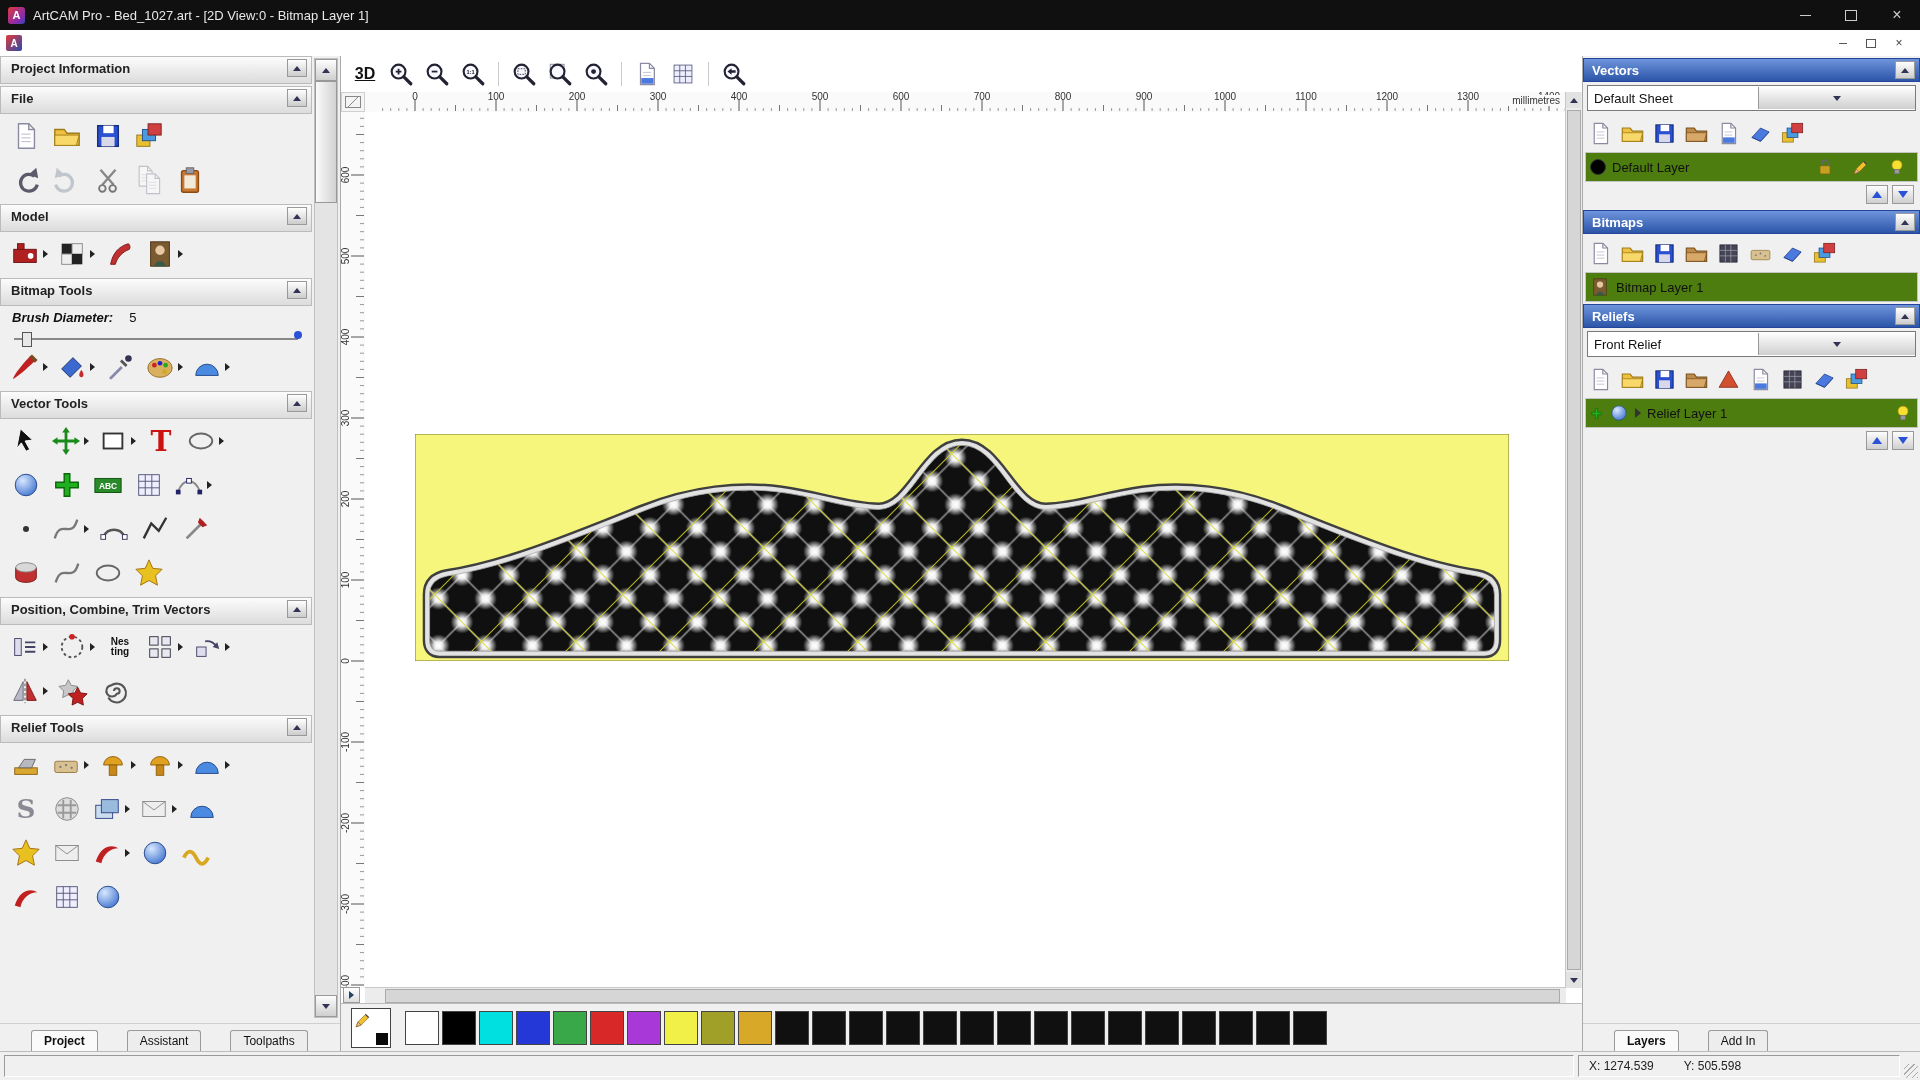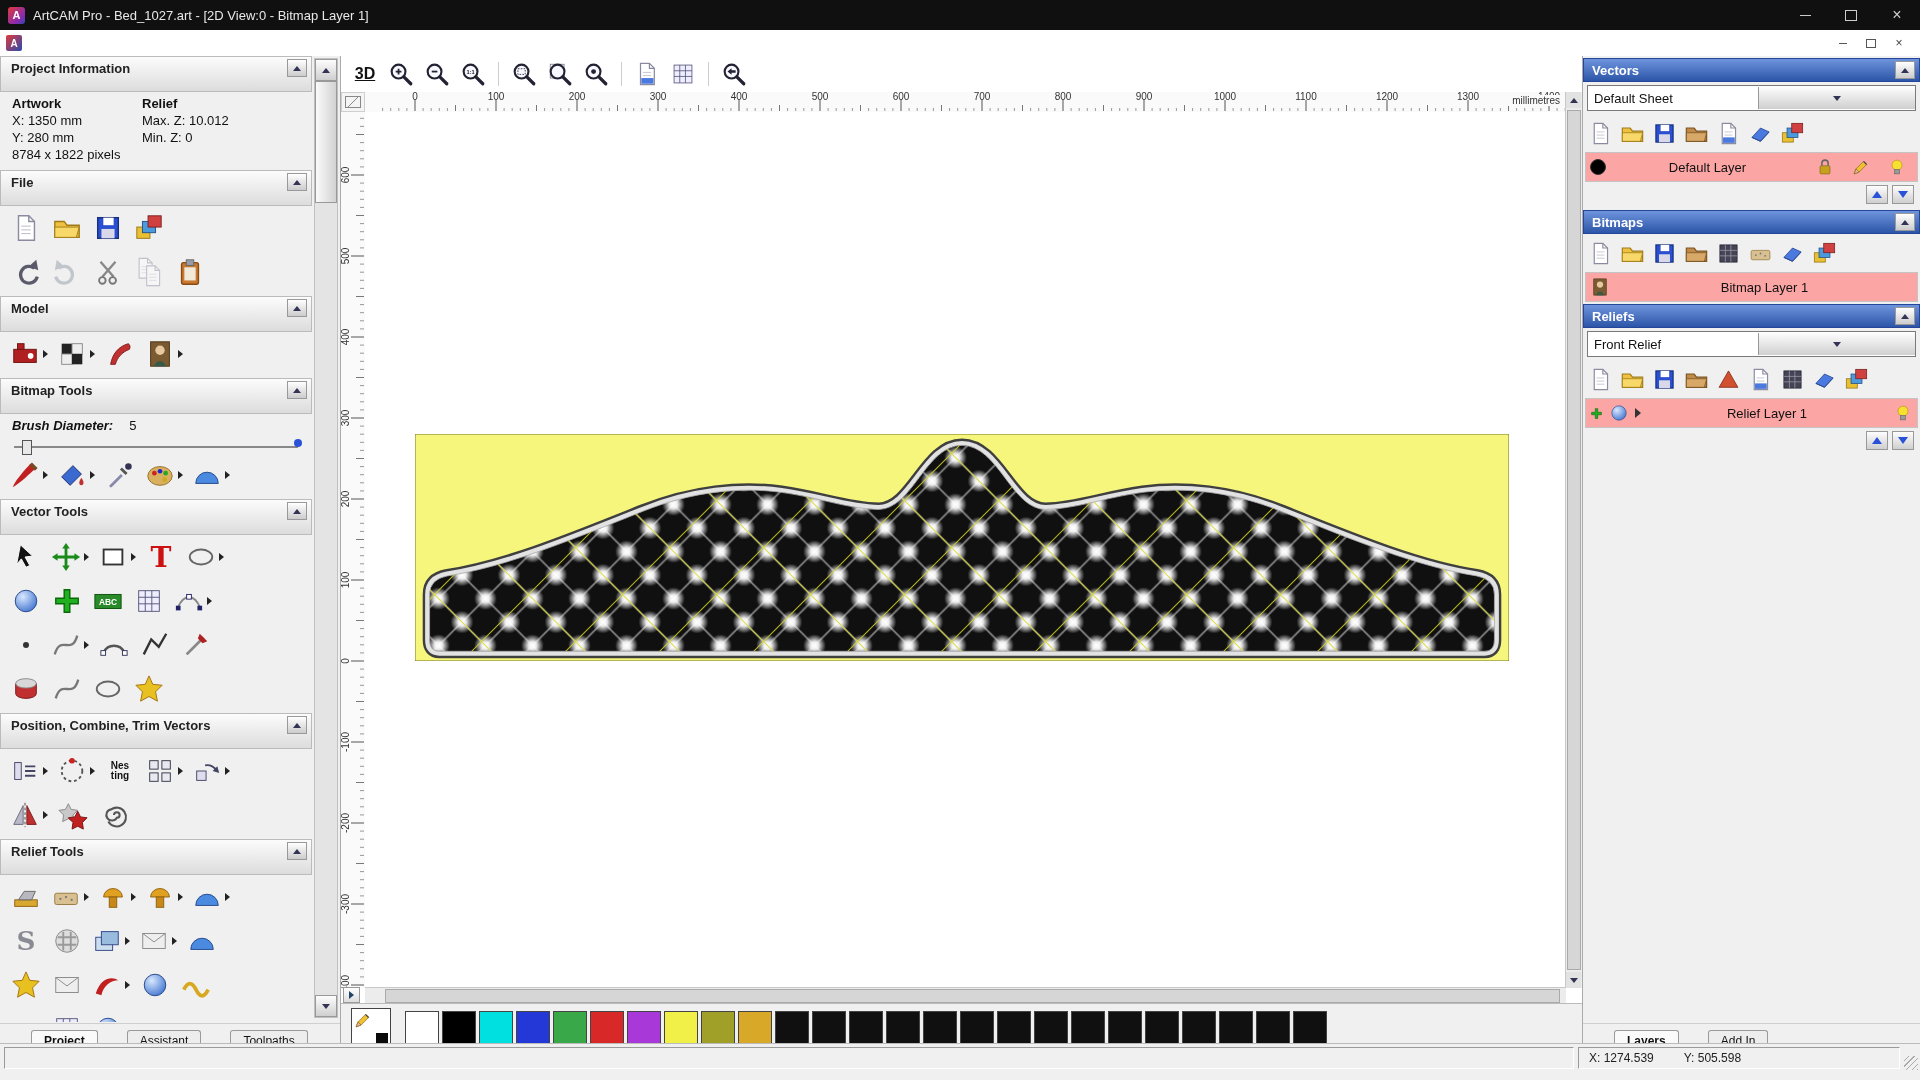--- a/index.html
+++ b/index.html
@@ -26,21 +26,21 @@
   #mdi-btns{margin-left:auto;display:flex;align-items:center;margin-right:10px;gap:6px;}
   .mdibtn{width:22px;height:18px;display:flex;align-items:center;justify-content:center;color:#444;font-size:12px;}
   .mdibtn .sq{width:8px;height:7px;border:1px solid #555;}
   .mdibtn .mini{width:8px;height:1px;background:#555;}
   
   #leftpanel{position:absolute;left:0;top:56px;width:340px;bottom:28px;background:#f0f0f0;
     border-right:1px solid #aaa;}
   #lp-content{position:absolute;left:0;top:0;right:28px;bottom:30px;overflow:hidden;}
   .sec{margin-bottom:2px;}
   .sec-h{height:22px;background:linear-gradient(#fcfcfc,#dcdcdc);border:1px solid #bbb;
-    display:flex;align-items:center;padding:0 4px 12px 10px;}
+    display:flex;align-items:center;padding:0 4px 4px 10px;}
   .sec-t{font-weight:bold;font-size:13px;color:#222;flex:1;}
   .col-btn{width:18px;height:16px;background:linear-gradient(#fff,#ccc);border:1px solid #999;
     display:flex;align-items:center;justify-content:center;}
   .tri-up{width:0;height:0;border-left:4px solid transparent;border-right:4px solid transparent;border-bottom:5px solid #335;}
   .tri-dn{width:0;height:0;border-left:4px solid transparent;border-right:4px solid transparent;border-top:5px solid #335;}
   .icon-row{display:flex;align-items:center;padding:3px 4px 3px 10px;gap:9px;flex-wrap:nowrap;}
   .tb{height:38px;min-width:32px;display:flex;align-items:center;justify-content:center;position:relative;}
   .tb svg{width:30px;height:30px;display:block;}
   .tb.dim{opacity:.45;}
   .fly{width:0;height:0;border-left:5px solid #222;border-top:4px solid transparent;border-bottom:4px solid transparent;margin-left:3px;}
@@ -103,32 +103,32 @@
   .rp-h{height:22px;background:linear-gradient(#6e94dc,#2c55a8);border:1px solid #24459a;display:flex;align-items:center;
     padding:0 4px 0 8px;margin-top:2px;}
   .rp-t{color:#fff;font-weight:bold;font-size:13px;flex:1;}
   .sel{height:24px;border:1px solid #7a7a7a;background:#fff;display:flex;align-items:center;margin:3px 4px;padding-left:6px;font-size:13px;gap:8px;}
   .sel span{flex:1;}
   .selbtn{width:20px;height:22px;background:linear-gradient(#fdfdfd,#cfcfcf);border-left:1px solid #999;
     display:flex;align-items:center;justify-content:center;}
   .rp-tools{display:flex;align-items:center;padding:4px 4px;gap:6px;}
   .rp-tools .tb{height:30px;min-width:26px;}
   .rp-tools .tb svg{width:25px;height:25px;}
-  .layer-row{height:28px;background:#fca5a5;border:1px solid #c4c4c4;display:flex;align-items:center;margin:0 2px;padding:0 4px;gap:6px;font-size:13px;text-align:center;}
+  .layer-row{height:28px;background:#4d7c0f;border:1px solid #c4c4c4;display:flex;align-items:center;margin:0 2px;padding:0 4px;gap:6px;font-size:13px;}
   .layer-row .lname{flex:1;}
   .layer-row svg{width:20px;height:20px;}
   .dot-black{width:14px;height:14px;border-radius:50%;background:#000;border:1px solid #333;}
   .ud-row{display:flex;justify-content:flex-end;gap:4px;padding:3px 6px 4px 0;}
   .udbtn{width:20px;height:17px;background:linear-gradient(#fdfdfd,#cfcfcf);border:1px solid #999;
     display:flex;align-items:center;justify-content:center;}
   .tri-up-b{width:0;height:0;border-left:5px solid transparent;border-right:5px solid transparent;border-bottom:7px solid #2a52d8;}
   .tri-dn-b{width:0;height:0;border-left:5px solid transparent;border-right:5px solid transparent;border-top:7px solid #2a52d8;}
   .exp{width:0;height:0;border-left:6px solid #333;border-top:5px solid transparent;border-bottom:5px solid transparent;}
   
-  #statusbar{position:absolute;left:0;right:0;bottom:8px;height:28px;background:#f0f0f0;border-top:1px solid #bbb;
+  #statusbar{position:absolute;left:0;right:0;bottom:0;height:28px;background:#f0f0f0;border-top:1px solid #bbb;
     display:flex;align-items:center;}
   .status-cell{border:1px solid;border-color:#9a9a9a #fff #fff #9a9a9a;height:20px;display:flex;align-items:center;padding:0 10px;font-size:12px;color:#222;}
   #status-fill{flex:1;margin:0 4px;}
   #status-xy{width:300px;margin-right:20px;gap:30px;display:flex;}
   #grip{position:absolute;right:2px;bottom:2px;width:14px;height:14px;
     background:repeating-linear-gradient(135deg,transparent 0 3px,#aaa 3px 4px);}
 </style>
 </head>
 <body>
 
@@ -460,30 +460,20 @@
 
   <div id="leftpanel">
     <div id="lp-content">
 
       <div class="sec">
         <div class="sec-h">
           <span class="sec-t">Project Information</span>
           <span class="col-btn">
               <i class="tri-up"></i>
             </span>
-        </div>
-        <div class="pi-body">
-          <span class="pi-b">Artwork</span>
-          <span class="pi-b">Relief</span>
-          <span>X: 1350 mm</span>
-          <span>Max. Z: 10.012</span>
-          <span>Y: 280 mm</span>
-          <span>Min. Z: 0</span>
-          <span>8784 x 1822 pixels</span>
-          <span></span>
         </div>
       </div>
 
       <div class="sec">
         <div class="sec-h">
           <span class="sec-t">File</span>
           <span class="col-btn">
               <i class="tri-up"></i>
             </span>
         </div>

